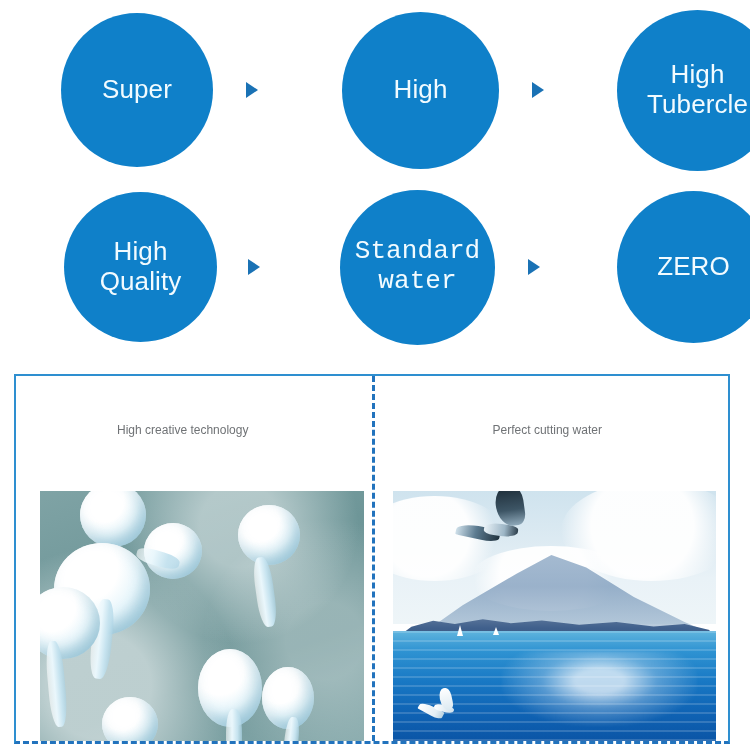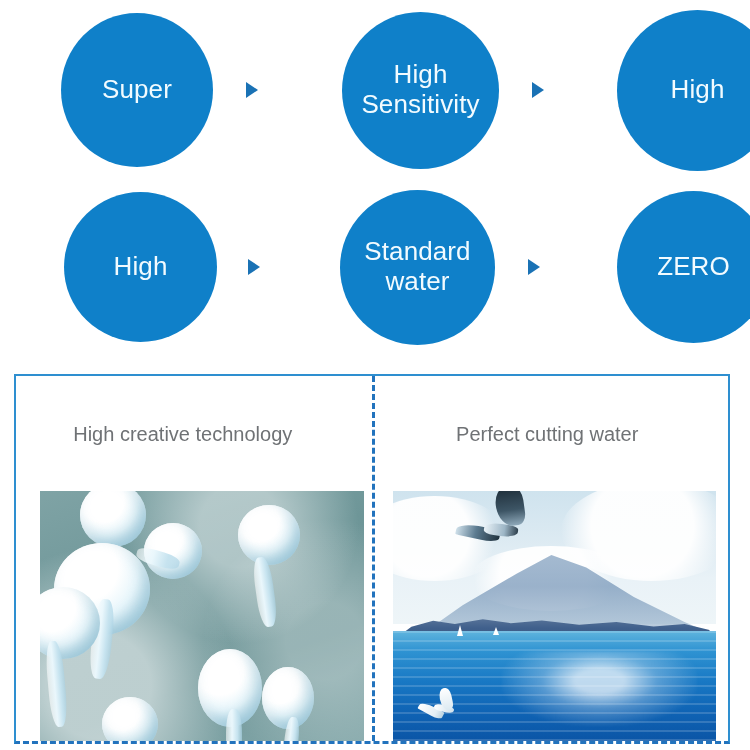--- a/index.html
+++ b/index.html
@@ -56,21 +56,21 @@
     white-space: nowrap;
   }
 
   
   #feature-row-1 .node-a { width: 152px; height: 154px; margin-left: 61px; font-size: 26px; }
   #feature-row-1 .node-b { width: 157px; height: 157px; margin-left: 84px; font-size: 26px; }
   #feature-row-1 .node-c { width: 161px; height: 161px; margin-left: 73px; font-size: 26px; }
 
   
   #feature-row-2 .node-a { width: 153px; height: 150px; margin-left: 64px; font-size: 26px; }
-  #feature-row-2 .node-b { width: 155px; height: 155px; margin-left: 80px; font-size: 26px; }
+  #feature-row-2 .node-b { width: 155px; height: 155px; margin-left: 80px; font-size: 26px; font-family: Liberation Mono, monospace; }
   #feature-row-2 .node-c { width: 153px; height: 152px; margin-left: 77px; font-size: 26px; }
 
   .feature-arrow {
     flex: 0 0 auto;
     width: 0;
     height: 0;
     border-top: 8px solid transparent;
     border-bottom: 8px solid transparent;
     border-left: 12px solid #1a72b5;
   }
@@ -108,21 +108,21 @@
 
   #showcase-divider {
     width: 0;
     border-left: 3px dashed #2273bd;
     height: 100%;
     flex: 0 0 auto;
   }
 
   .panel-caption {
     color: #6f7275;
-    font-size: 20px;
+    font-size: 12px;
     line-height: 1;
     white-space: nowrap;
   }
   #showcase-panel-left .panel-caption  { margin-top: 48px; margin-right: 22px; }
   #showcase-panel-right .panel-caption { margin-top: 48px; margin-right: 8px; }
 
   .panel-media {
     position: absolute;
     left: 24px;
     right: 8px;
@@ -252,31 +252,32 @@
 
 <div id="feature-diagram">
 
   <div class="feature-row" id="feature-row-1">
     <div class="feature-node node-a">
       <span class="node-line">Super</span>
     </div>
     <div class="feature-arrow arrow-1"></div>
     <div class="feature-node node-b">
       <span class="node-line">High</span>
-      <span class="node-line">Sensitivity</span>
     </div>
     <div class="feature-arrow arrow-2"></div>
     <div class="feature-node node-c">
       <span class="node-line">High</span>
+      <span class="node-line">Tubercle</span>
     </div>
   </div>
 
   <div class="feature-row" id="feature-row-2">
     <div class="feature-node node-a">
       <span class="node-line">High</span>
+      <span class="node-line">Quality</span>
     </div>
     <div class="feature-arrow arrow-1"></div>
     <div class="feature-node node-b">
       <span class="node-line">Standard</span>
       <span class="node-line">water</span>
     </div>
     <div class="feature-arrow arrow-2"></div>
     <div class="feature-node node-c">
       <span class="node-line">ZERO</span>
     </div>

